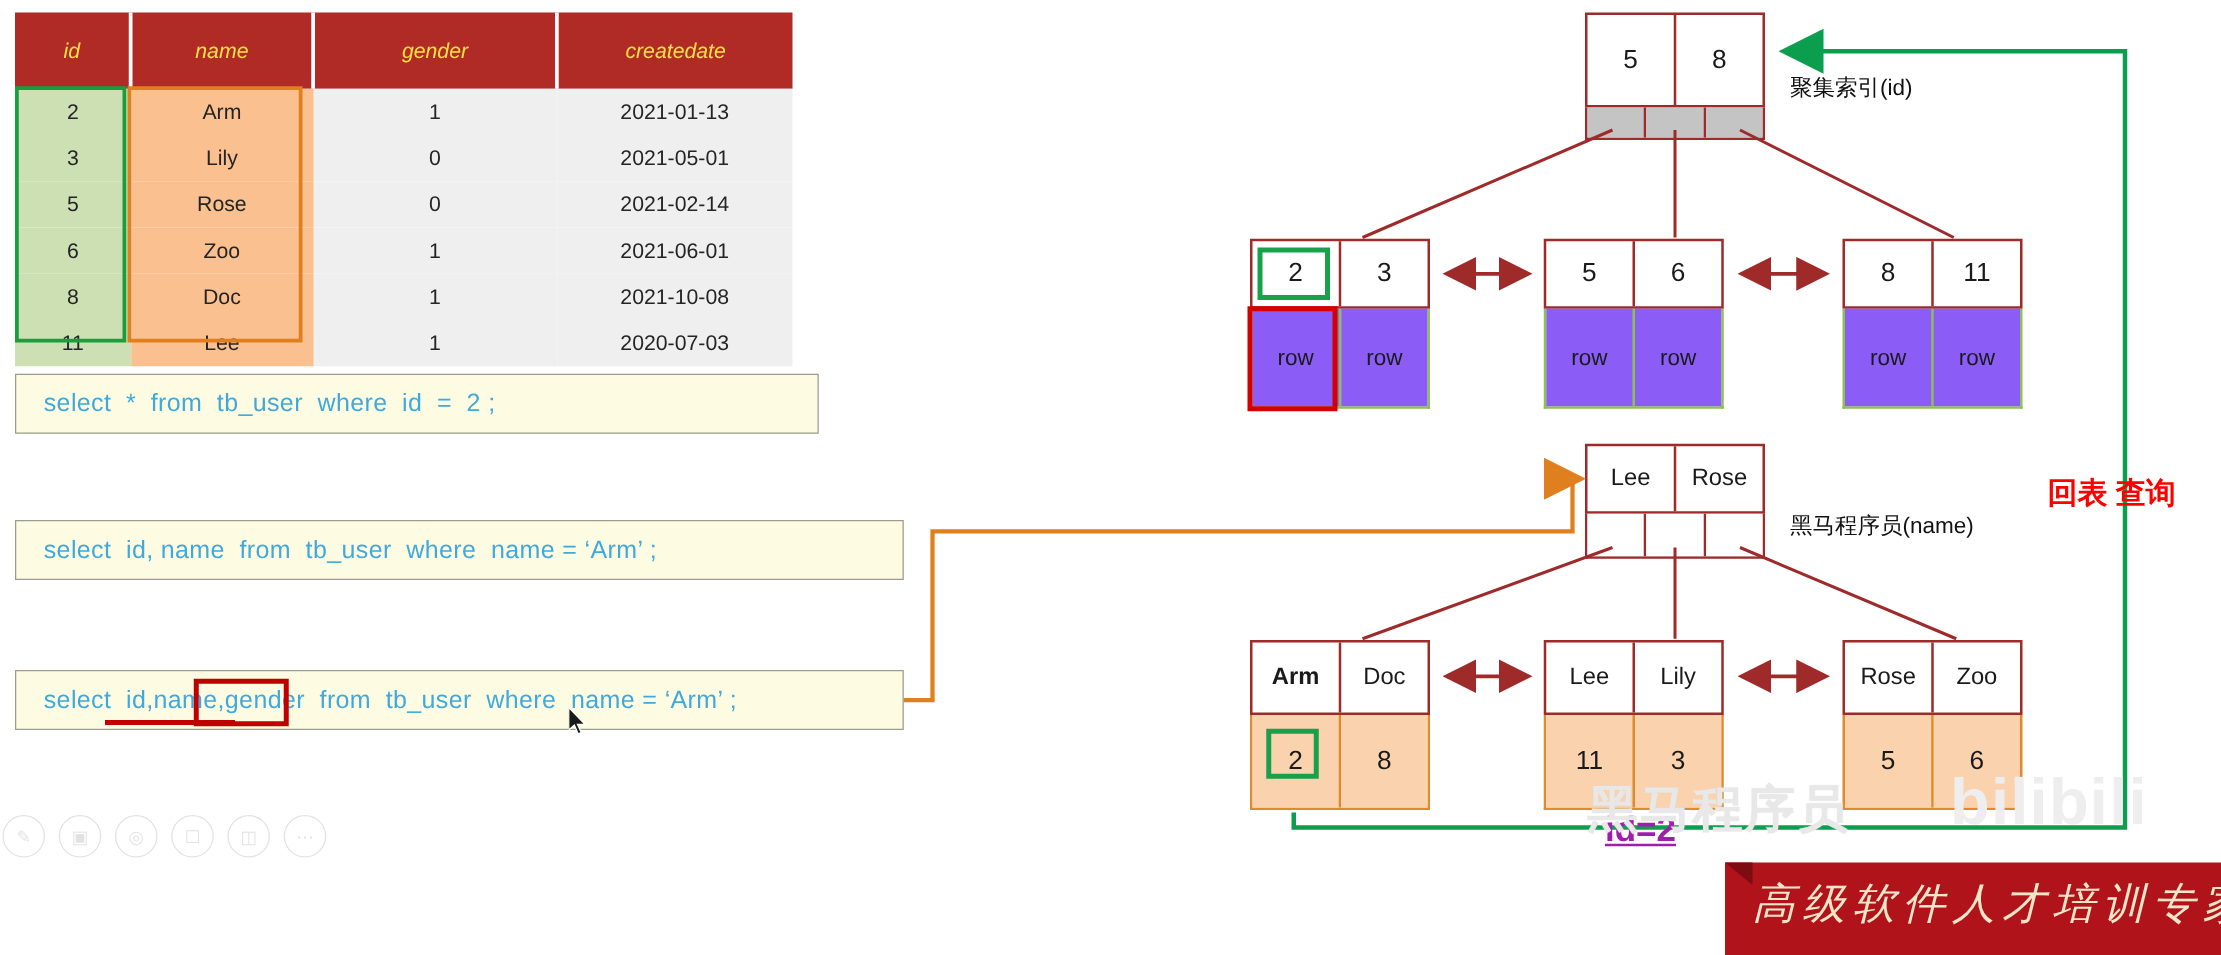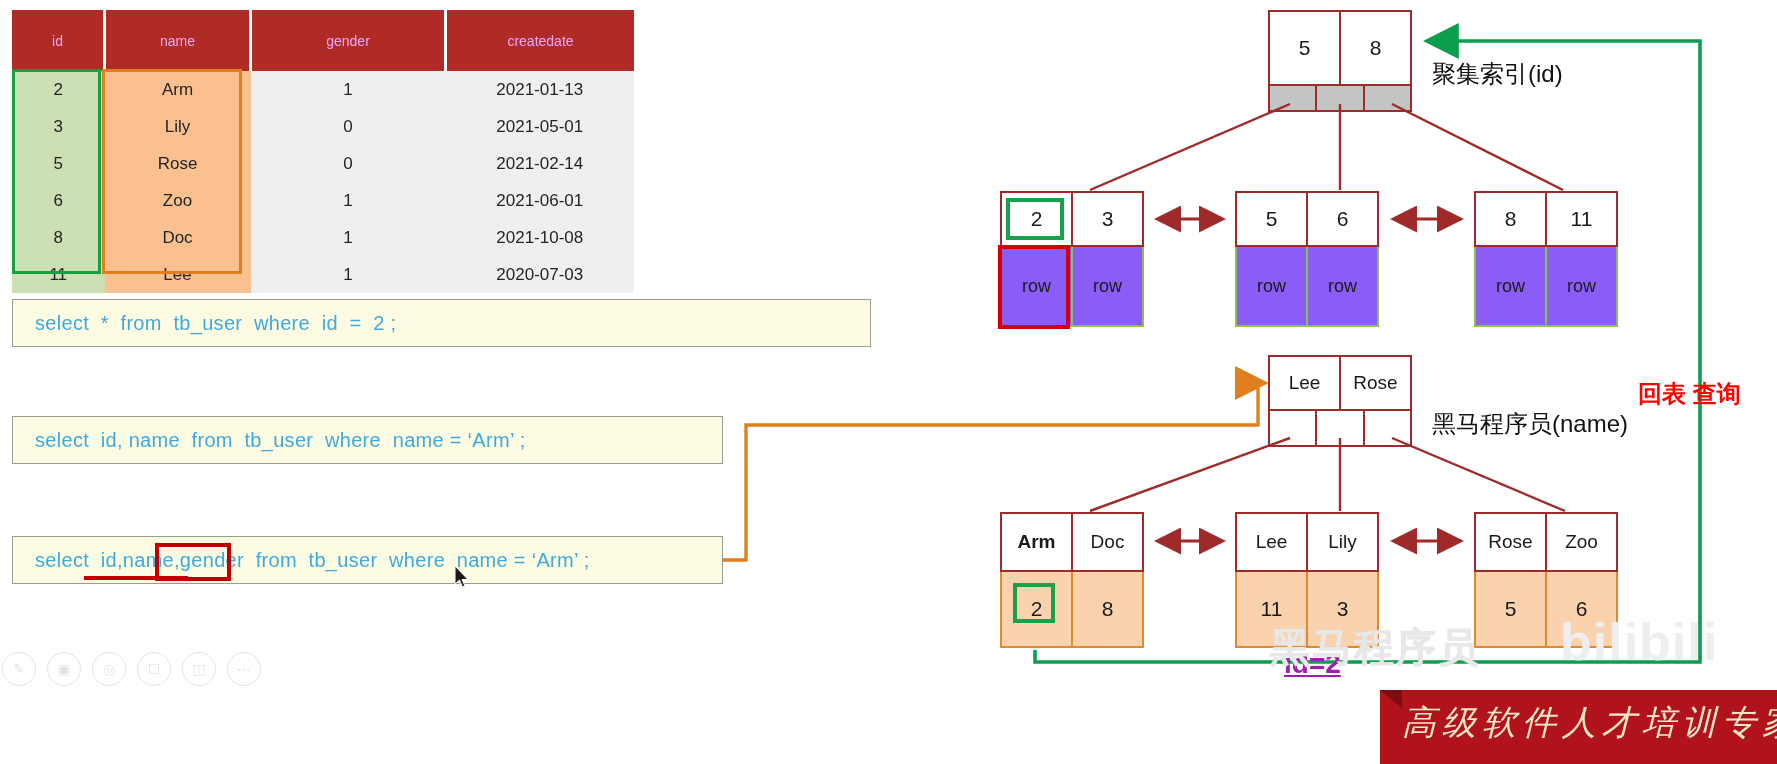--- a/index.html
+++ b/index.html
@@ -7,22 +7,22 @@
     width:1777px;height:764px;position:relative;overflow:hidden;
     font-family:"Liberation Sans","DejaVu Sans",sans-serif;
     -webkit-font-smoothing:antialiased;
   }
   .abs{position:absolute;}
 
   
   #user-table{left:12px;top:10px;width:605px;}
   #user-table table{border-collapse:collapse;width:605px;table-layout:fixed;}
   #user-table th{
-    background:#b02a26;color:#f0abfc;font-weight:400;font-size:14px;
-    height:59px;border-right:3px solid #ffffff;vertical-align:middle;
+    background:#b02a26;color:#fde047;font-weight:400;font-size:17px;
+    height:59px;border-right:3px solid #ffffff;vertical-align:middle;font-style:italic;
   }
   #user-table th:last-child{border-right:none;}
   #user-table td{
     height:35px;text-align:center;font-size:17px;color:#242424;
     background:#efefef;vertical-align:middle;
   }
   #user-table td.c-id{background:#cde0b4;}
   #user-table td.c-name{background:#fac090;}
   .col-id-outline{
     left:12px;top:69px;width:89px;height:205px;
@@ -32,21 +32,21 @@
     left:102px;top:69px;width:140px;height:205px;
     border:3px solid #e07f1e;box-sizing:border-box;pointer-events:none;
   }
 
   
   .sql-box{
     background:#fdfce2;border:1px solid #9b9b8e;box-sizing:border-box;
     display:flex;align-items:center;padding-left:22px;
     font-size:20px;color:#3fa9dd;letter-spacing:.3px;white-space:pre;
   }
-  #sql-1{left:12px;top:299px;width:859px;height:48px;}
+  #sql-1{left:12px;top:299px;width:643px;height:48px;}
   #sql-2{left:12px;top:416px;width:711px;height:48px;}
   #sql-3{left:12px;top:536px;width:711px;height:48px;}
   .sql-underline{
     left:84px;top:576px;width:104px;height:4px;background:#c00000;
   }
   .sql-redbox{
     left:155px;top:543px;width:76px;height:38px;
     border:4px solid #c00000;box-sizing:border-box;
   }
   
@@ -87,21 +87,21 @@
   .data-strip.orange .d{background:#fad2ad;border-right-color:#e08a2e;font-size:21px;}
 
   .hl-red{
     border:4px solid #d40000 !important;box-sizing:border-box;
   }
   .hl-green-sq{
     position:absolute;border:4px solid #18a04a;box-sizing:border-box;
   }
 
   
-  .cn-label{font-size:24px;color:#111;white-space:nowrap;text-align:center;}
+  .cn-label{font-size:18px;color:#111;white-space:nowrap;text-align:center;}
   .red-label{font-size:24px;color:#ff0000;font-weight:700;white-space:nowrap;margin-top:30px;}
   .green-label{font-size:28px;color:#a21caf;font-weight:700;white-space:nowrap;text-decoration:underline;}
 
   svg.overlay{position:absolute;left:0;top:0;width:1777px;height:764px;pointer-events:none;}
   .wm-text{
     position:absolute;left:1270px;top:620px;font-size:40px;font-weight:700;
     color:#e8e8e8;letter-spacing:2px;white-space:nowrap;
     text-shadow:0 0 1px #dcdcdc;
   }
   .wm-bili{

